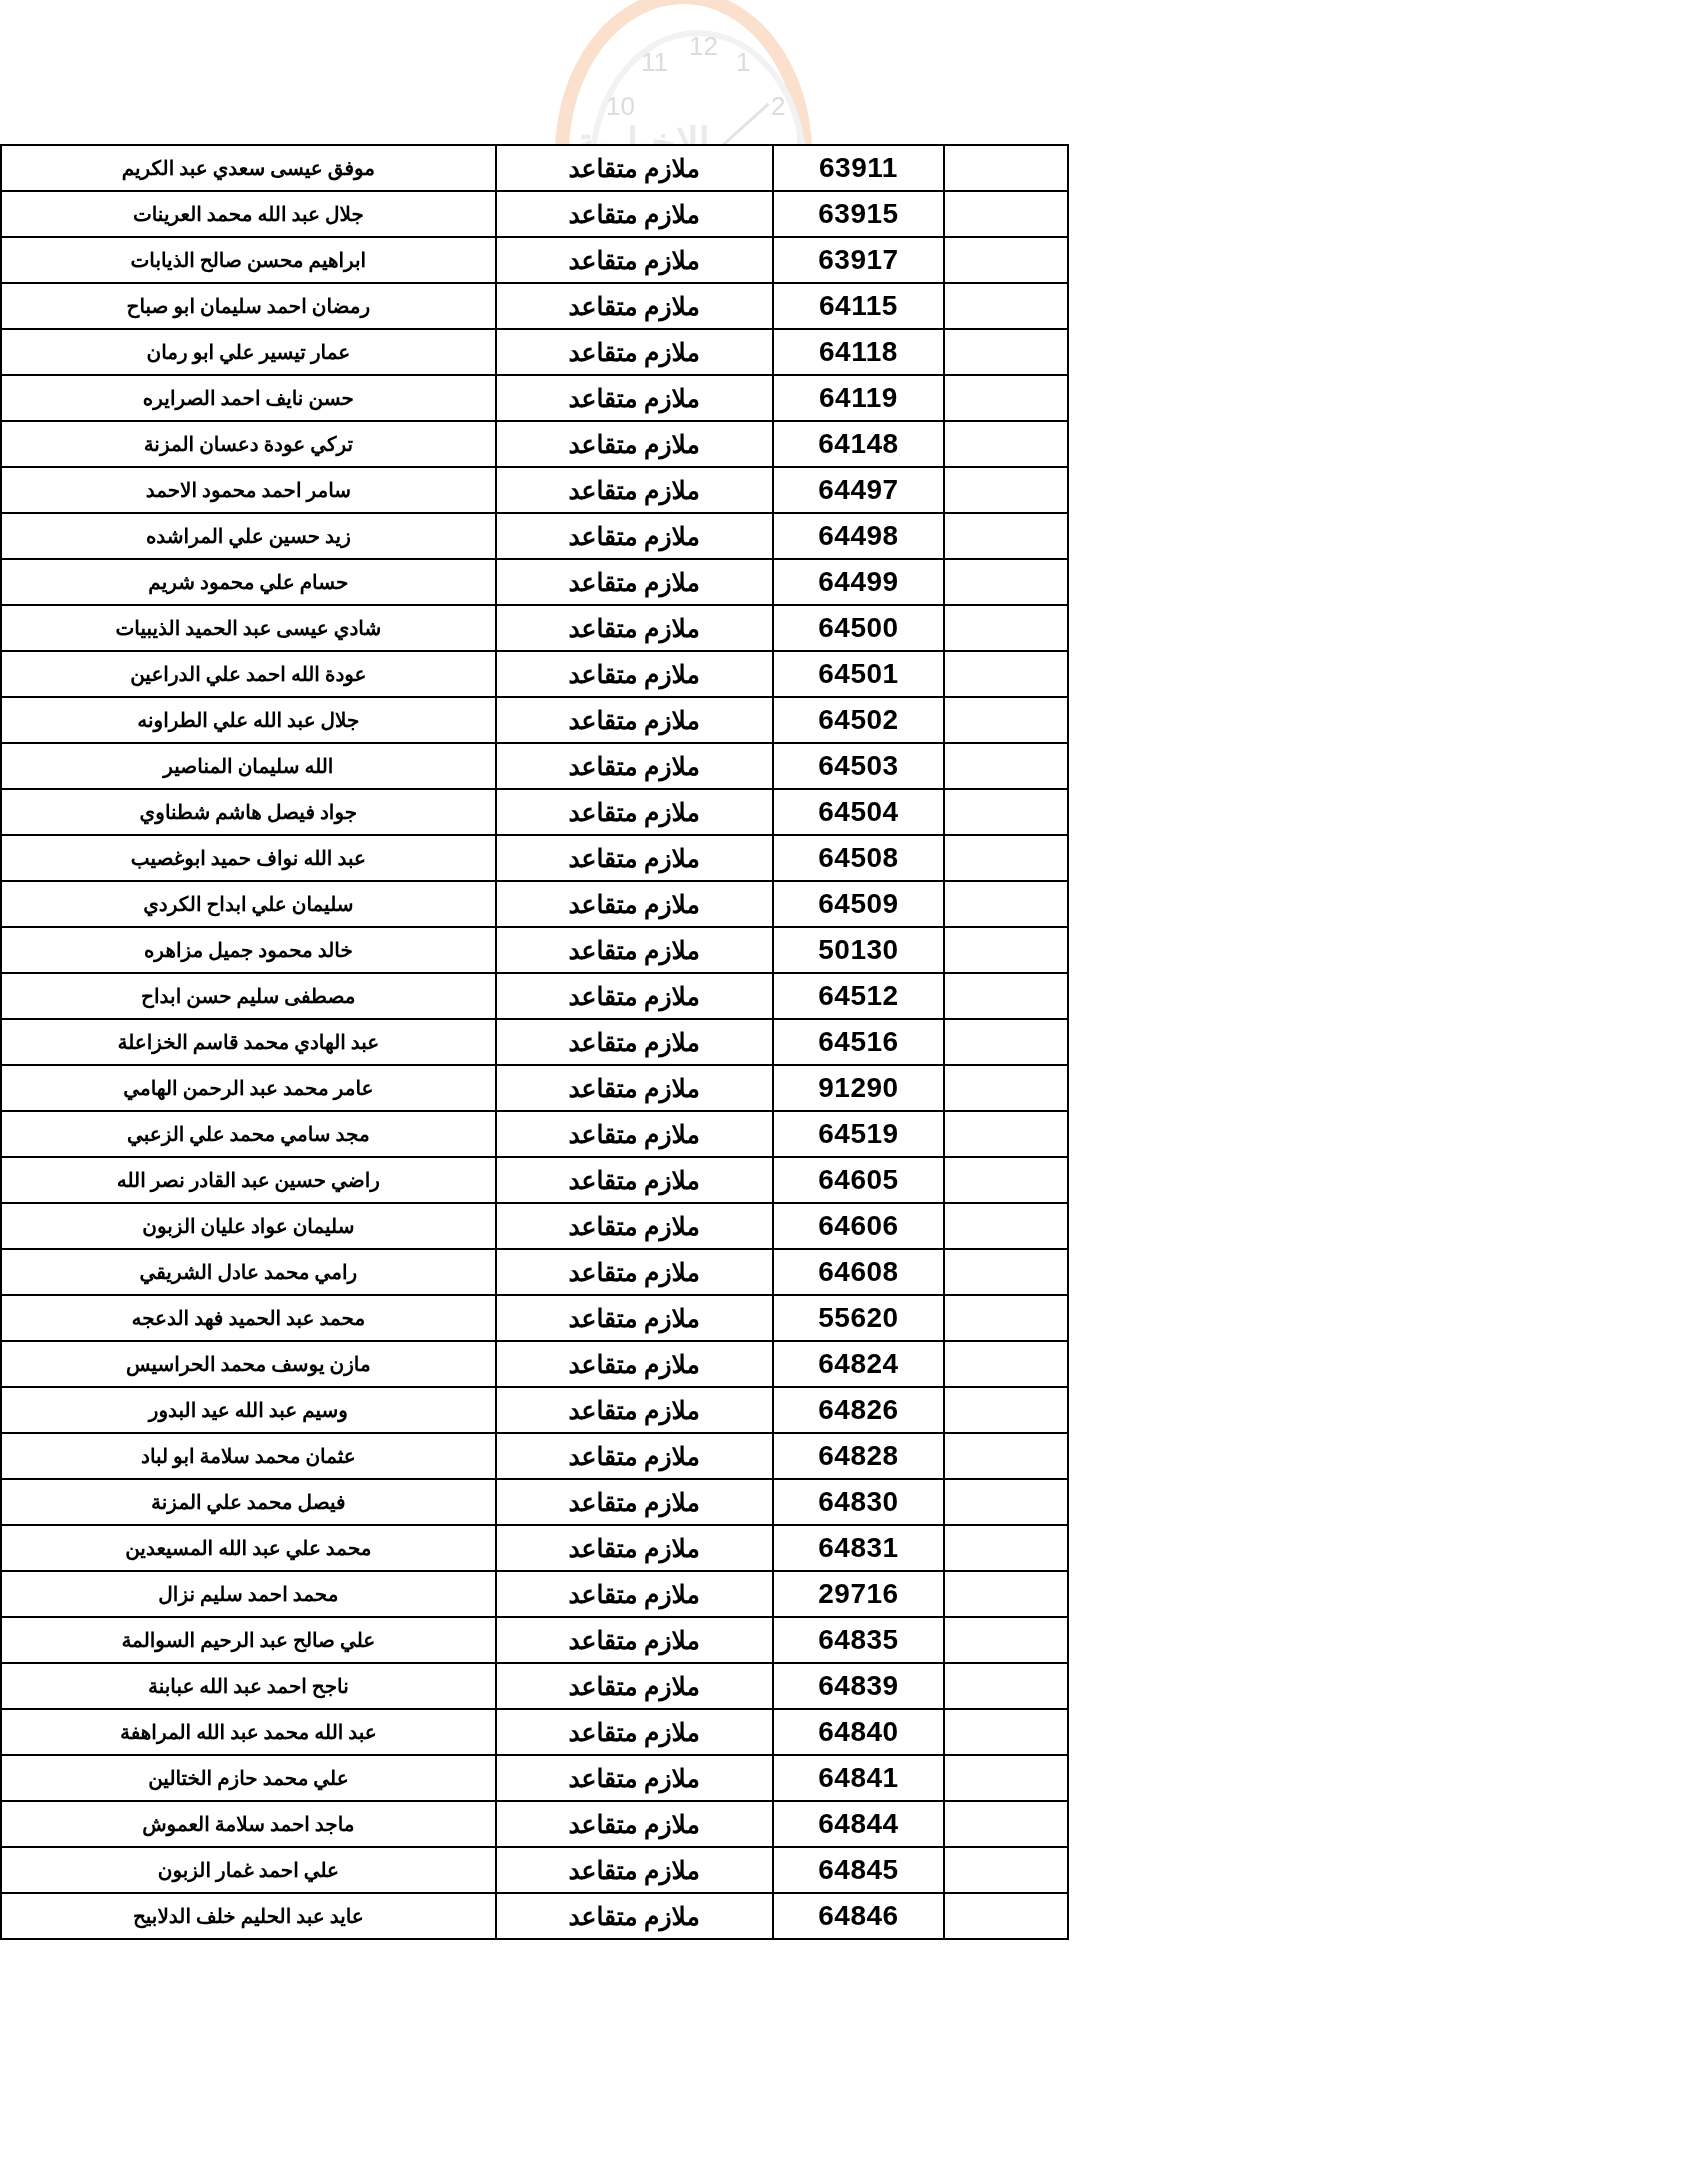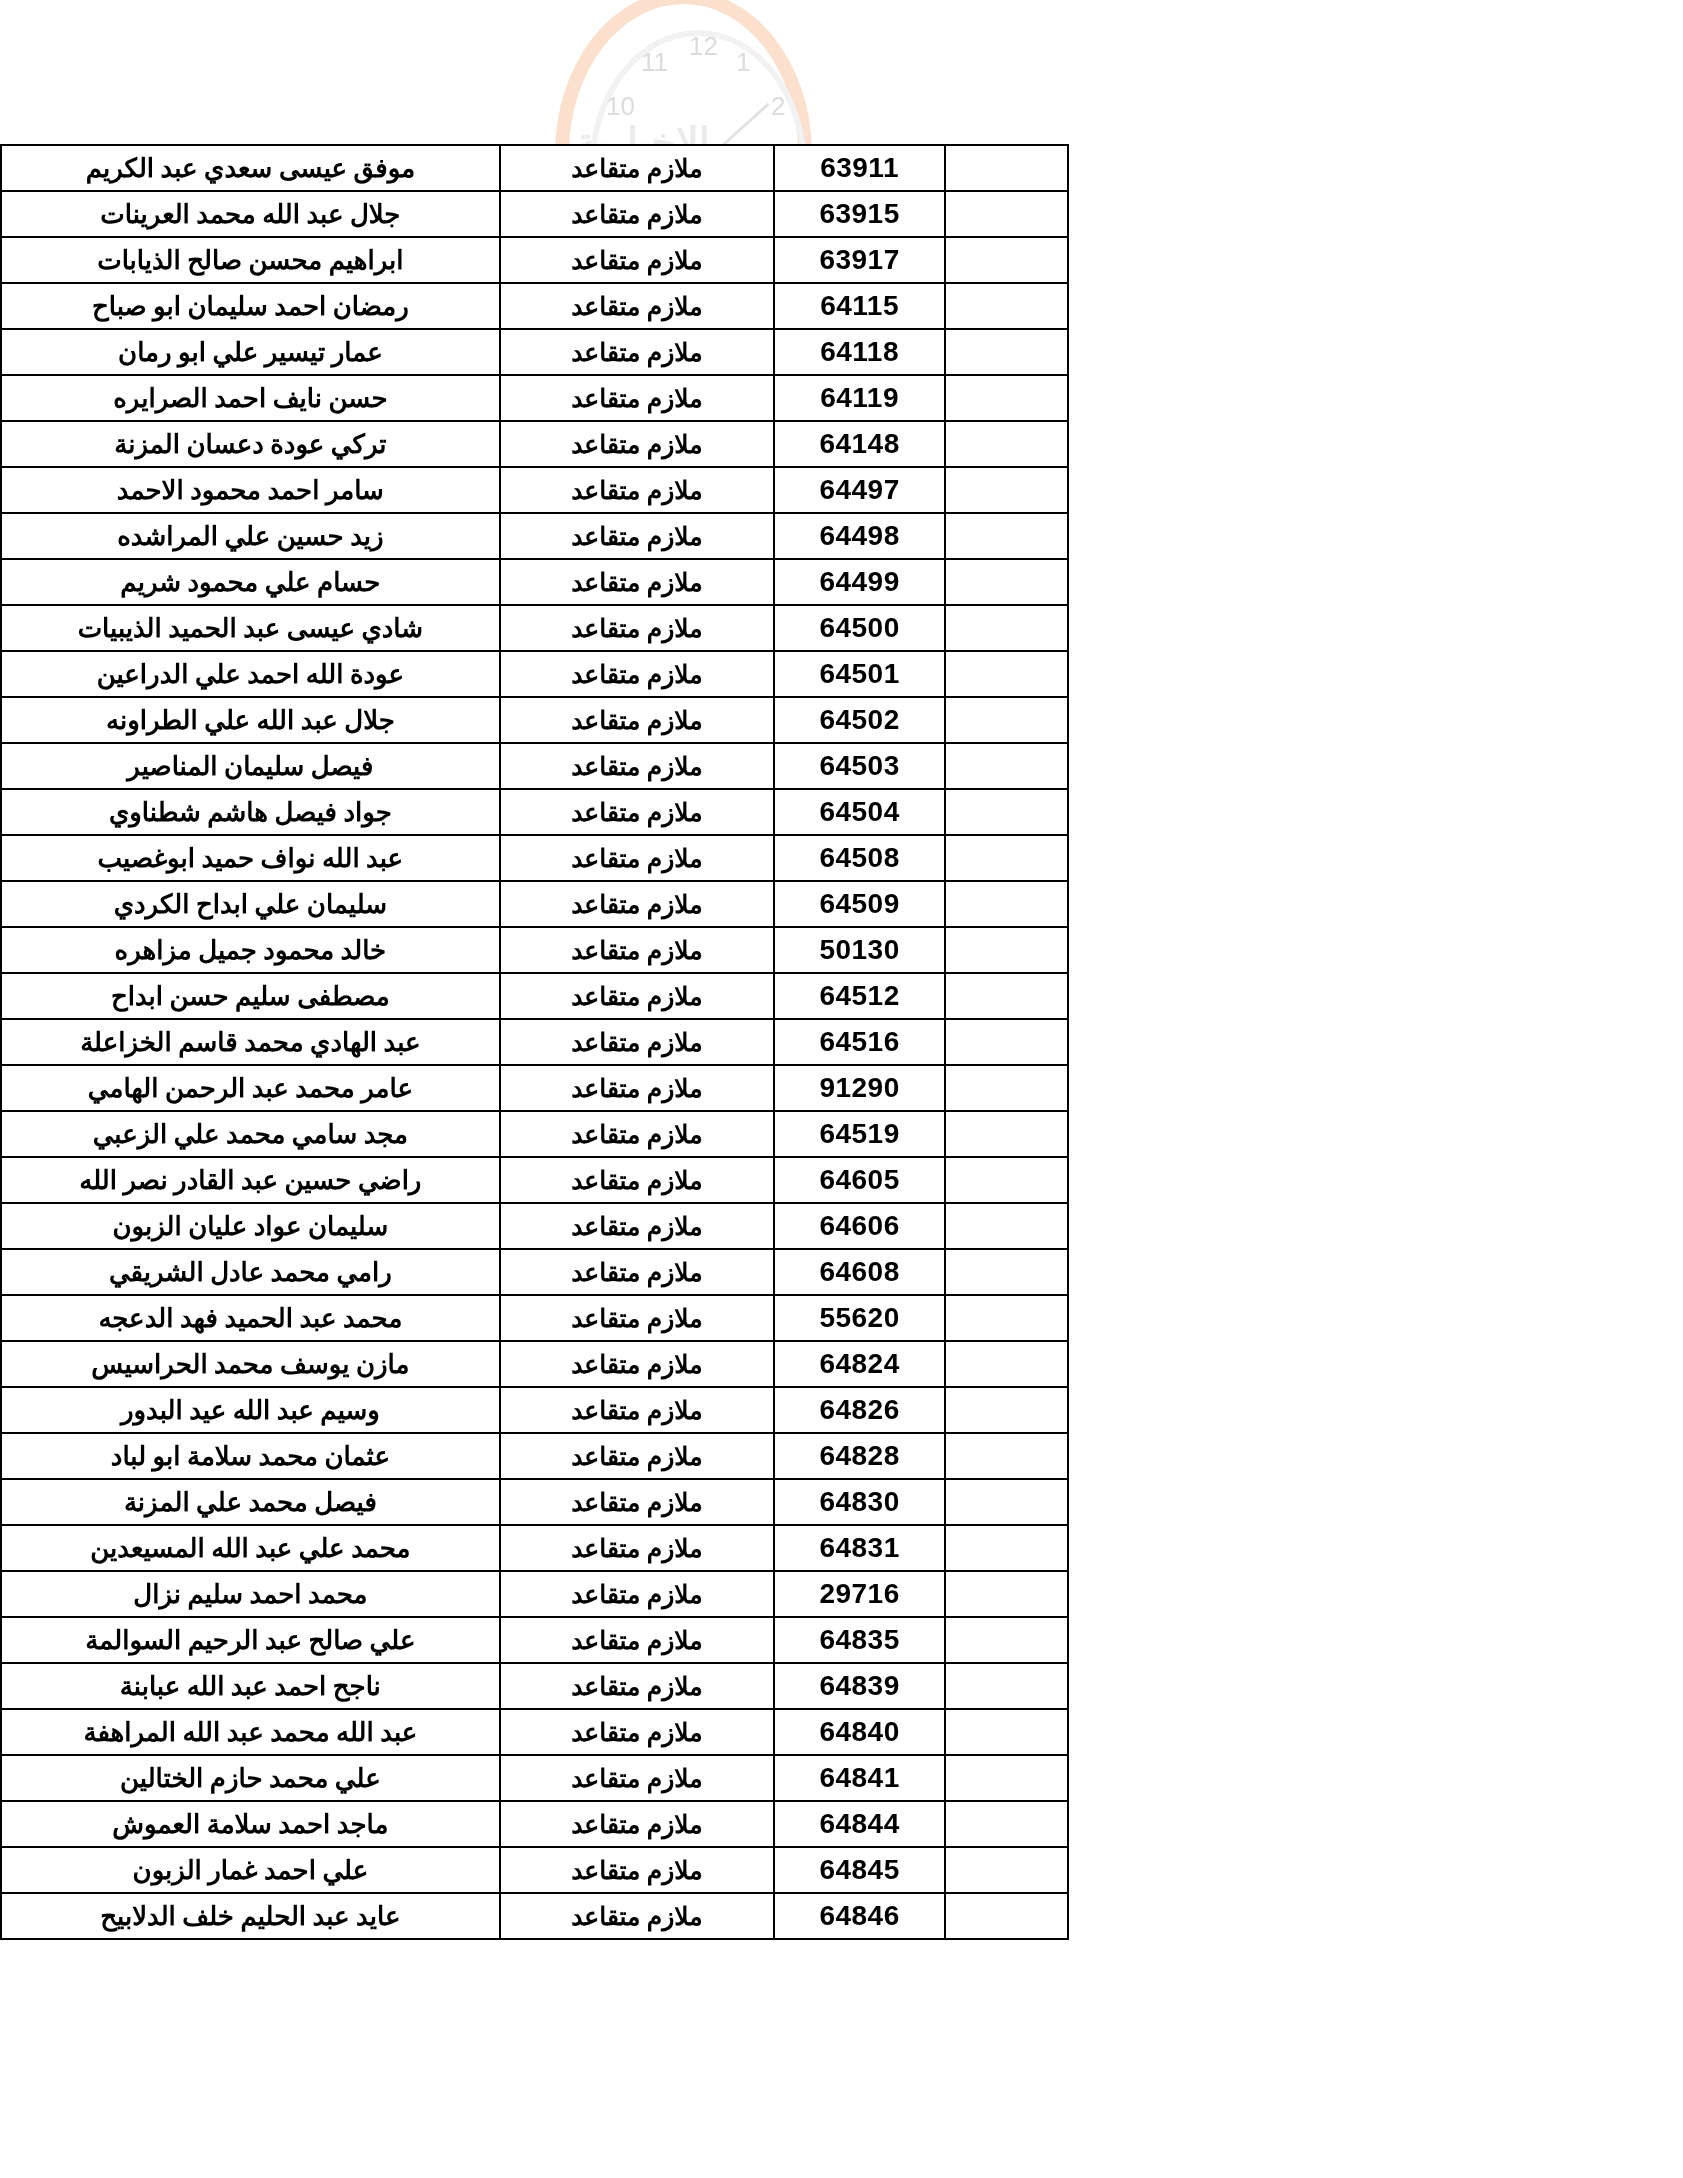--- a/index.html
+++ b/index.html
@@ -128,21 +128,21 @@
     font-size: 28px;
     font-family: "Liberation Sans", sans-serif;
     letter-spacing: 0.5px;
   }
   td.rank {
     text-align: center;
     font-size: 25px;
   }
   td.name {
     text-align: center;
-    font-size: 26px;
+    font-size: 20px;
   }
 </style>
 </head>
 <body>
 
 <div id="watermark-layer">
 
 <div class="wm-group" style="left: 436px; top: -10px;">
       <div class="wm-text-ar wm-big" style="left: 119px; top: 188px;">مدار</div>
       <div class="wm-text-ar wm-small" style="left: 139px; top: 129px;">الاخبارية</div>
@@ -361,21 +361,21 @@
         <tr>
           <td class="seq">273</td>
           <td class="idnum">64502</td>
           <td class="rank">ملازم متقاعد</td>
           <td class="name">جلال عبد الله علي الطراونه</td>
         </tr>
         <tr>
           <td class="seq">274</td>
           <td class="idnum">64503</td>
           <td class="rank">ملازم متقاعد</td>
-          <td class="name">فيصل سليمان المناصير</td>
+          <td class="name">الله سليمان المناصير</td>
         </tr>
         <tr>
           <td class="seq">275</td>
           <td class="idnum">64504</td>
           <td class="rank">ملازم متقاعد</td>
           <td class="name">جواد فيصل هاشم شطناوي</td>
         </tr>
         <tr>
           <td class="seq">276</td>
           <td class="idnum">64508</td>

